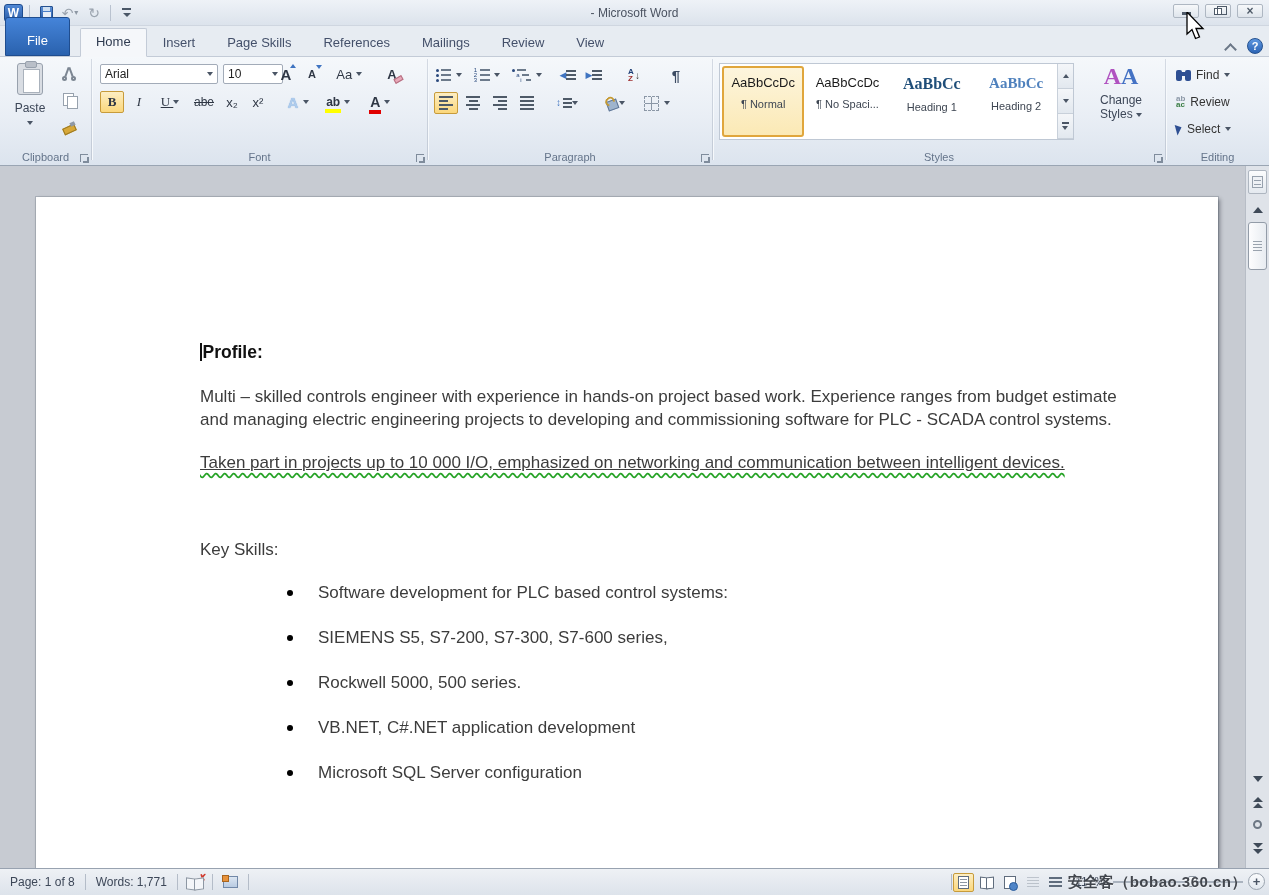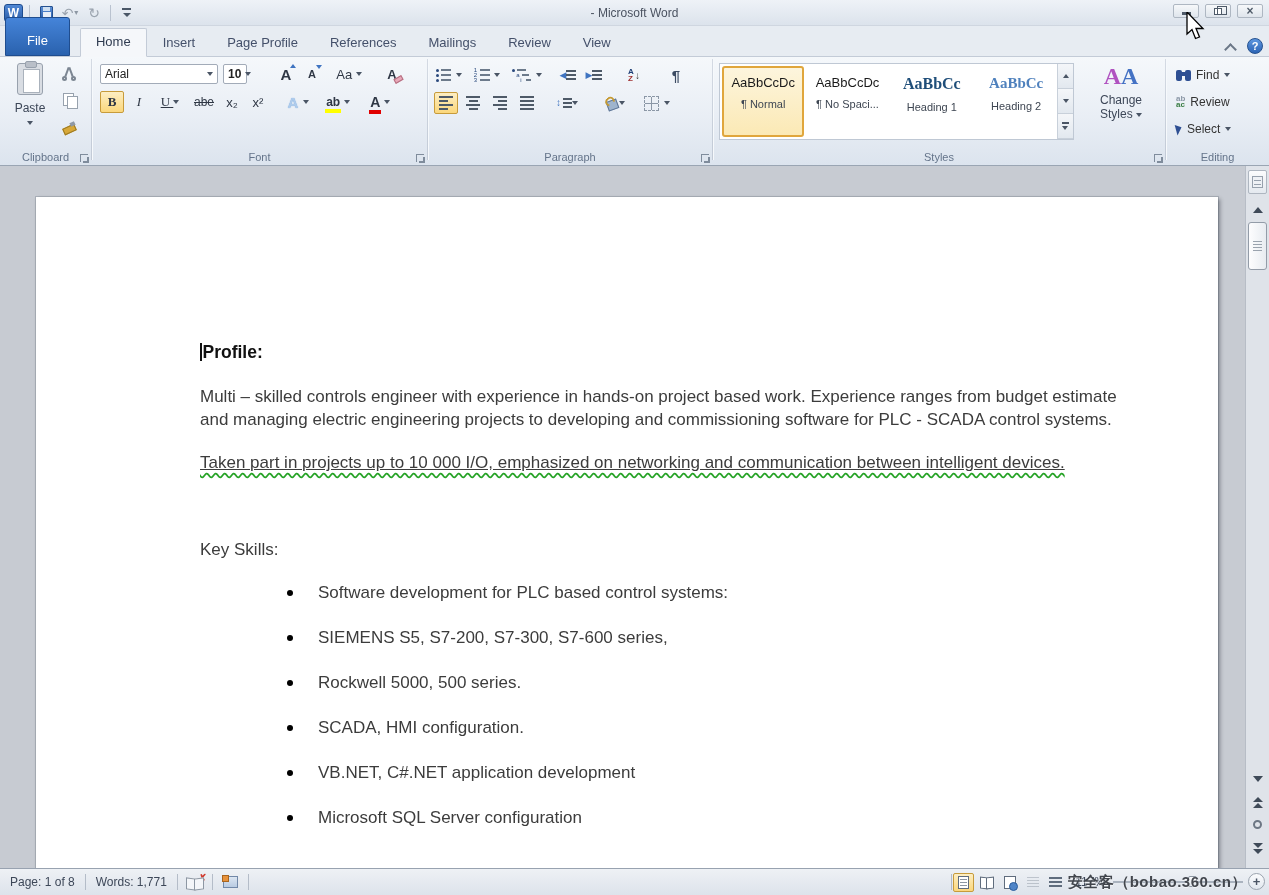--- a/index.html
+++ b/index.html
@@ -263,21 +263,21 @@
       <span class="winbtn">
           <span class="glyph-close">×</span>
         </span>
     </div>
   </div>
 
   <div class="tabrow">
     <span class="tab tab-file">File</span>
     <span class="tab tab-active">Home</span>
     <span class="tab">Insert</span>
-    <span class="tab">Page Profile</span>
+    <span class="tab">Page Skills</span>
     <span class="tab">References</span>
     <span class="tab">Mailings</span>
     <span class="tab">Review</span>
     <span class="tab">View</span>
     <div class="tabrow-right">
       <span class="chev-up"></span>
       <span class="help-btn">?</span>
     </div>
   </div>
 
@@ -303,21 +303,21 @@
       <div class="rgroup-label">Clipboard</div>
       <span class="dlg-launcher"></span>
     </div>
     <div class="rgroup-sep"></div>
 
     <div class="rgroup g-font">
       <div class="combo" style="left:8px; width:118px;">
           <span>Arial</span>
           <span class="caret-down"></span>
         </div>
-      <div class="combo" style="left:131px; width:24px;font-weight:bold;">
+      <div class="combo" style="left:131px; width:60px;">
           <span>10</span>
           <span class="caret-down"></span>
         </div>
       <div class="fbtn" style="left:182px; top:6px; font-weight:bold; font-size:15px;">
           <span>A</span>
           <span class="tri-corner-up"></span>
         </div>
       <div class="fbtn" style="left:208px; top:6px; font-weight:bold; font-size:11px;">
           <span>A</span>
           <span class="tri-corner-dn"></span>
@@ -552,21 +552,20 @@
     <div class="page">
       <div class="doc-content">
         <p class="doc-heading"><span class="caret-ibeam"></span><span>Profile:</span></p>
         <p class="doc-para">Multi – skilled controls engineer with experience in hands-on project based work. Experience ranges from budget estimate and managing electric engineering projects to developing and commissioning software for PLC - SCADA control systems.</p>
         <p class="doc-para para2"><span class="solid-u"><span class="wavy-u">Taken part in projects up to 10 000 I/O, emphasized on networking and communication between intelligent devices.</span></span></p>
         <p class="doc-para keyskills">Key Skills:</p>
         <ul class="doc-list">
           <li>Software development for PLC based control systems:</li>
           <li>SIEMENS S5, S7-200, S7-300, S7-600 series,</li>
           <li>Rockwell 5000, 500 series.</li>
-          <li>SCADA, HMI configuration.</li>
           <li>VB.NET, C#.NET application development</li>
           <li>Microsoft SQL Server configuration</li>
         </ul>
       </div>
     </div>
 
     <div class="vscroll">
       <div class="vs-btn ruler-btn">
           <span class="ruler-glyph"></span>
         </div>

